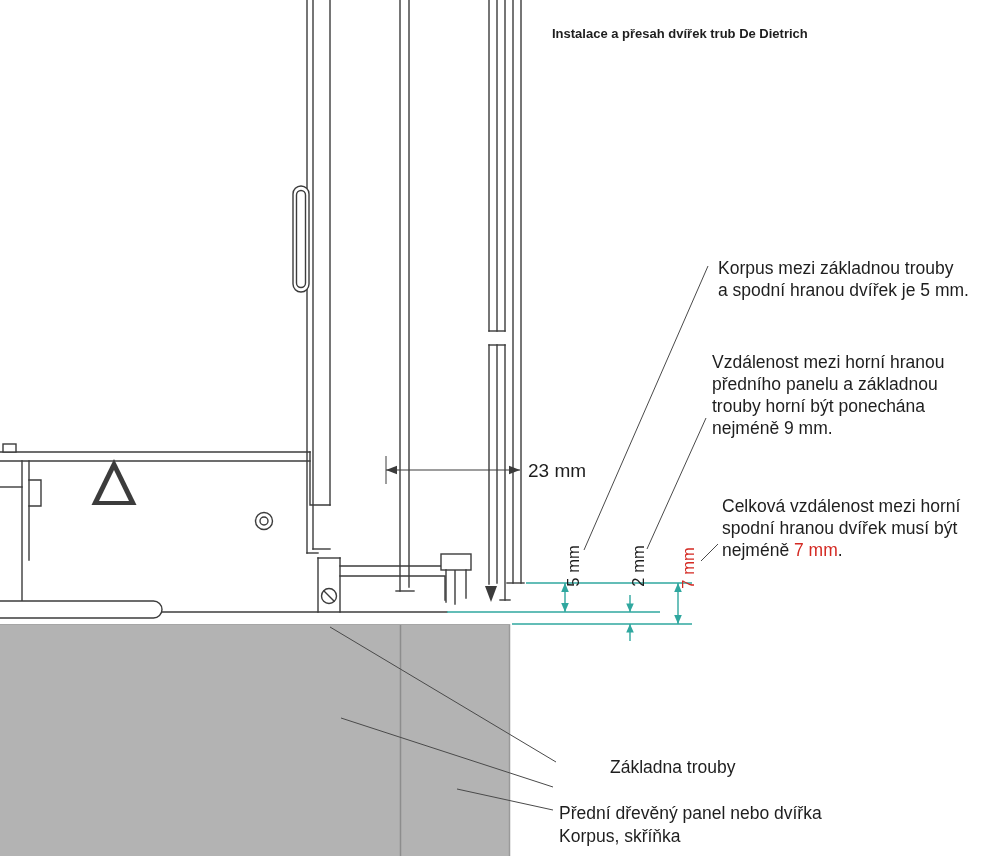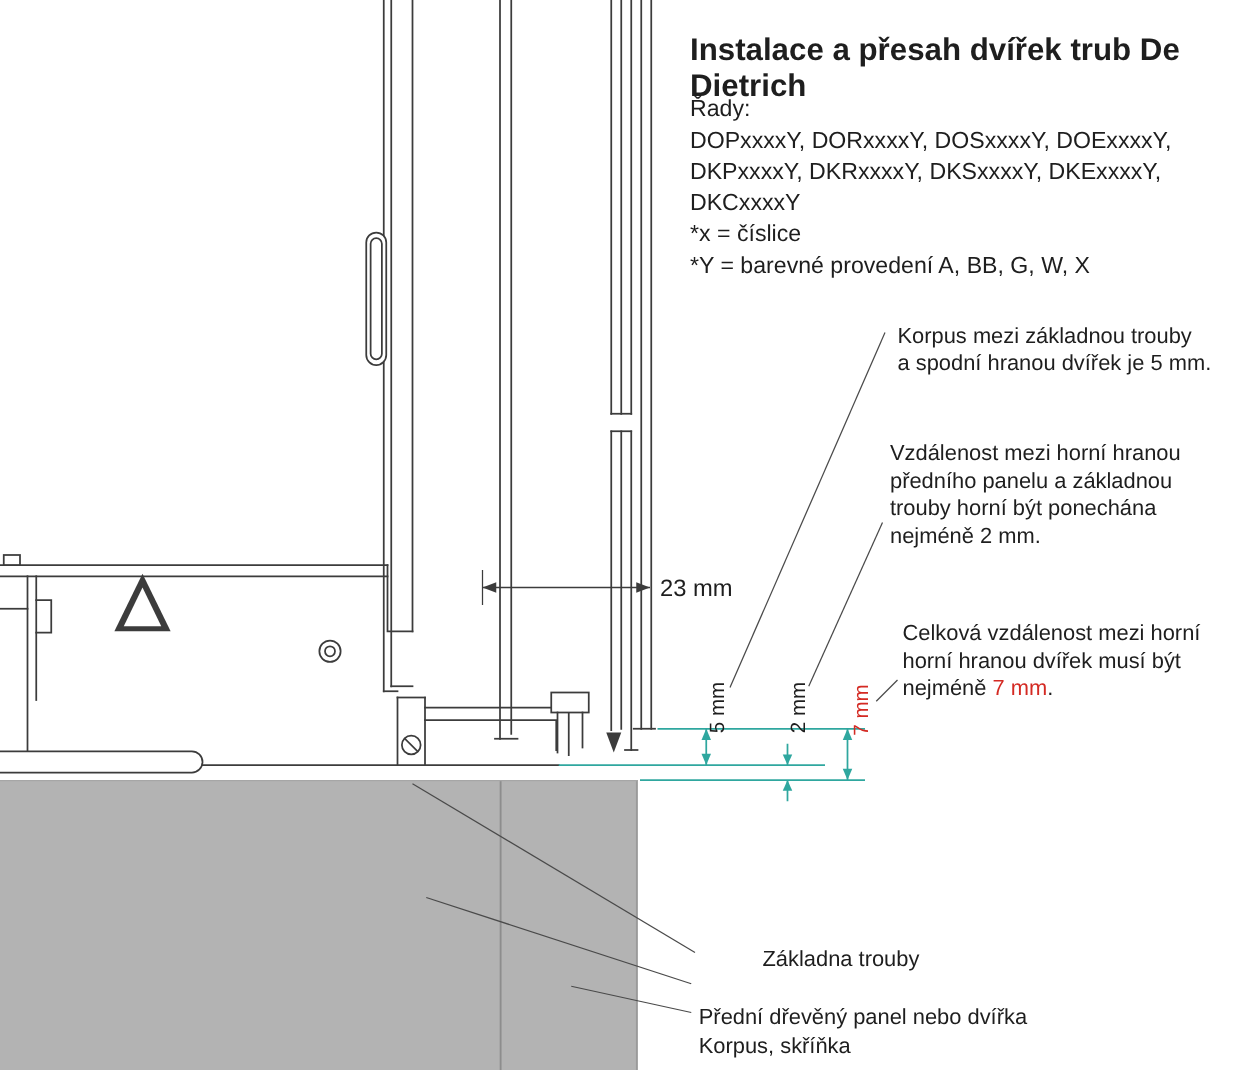--- a/index.html
+++ b/index.html
@@ -5,21 +5,21 @@
   html,body{margin:0;padding:0;background:#ffffff;}
   .canvas{
     position:relative;width:1000px;height:856px;background:#ffffff;overflow:hidden;
     font-family:"Liberation Sans", sans-serif;color:#1e1e1e;
   }
   .canvas svg{position:absolute;left:0;top:0;}
   svg text{font-family:"Liberation Sans", sans-serif;fill:#1e1e1e;}
   svg text.red{fill:#d42a23;}
   .txt{position:absolute;}
   .line{white-space:nowrap;}
-  .title{left:552px;top:26px;font-size:25px;font-weight:bold;}
+  .title{left:552px;top:26px;font-size:13px;font-weight:bold;}
   .series{left:552px;top:74px;font-size:18.5px;line-height:25px;}
   .ann{font-size:17.5px;line-height:22px;}
   .ann1{left:718px;top:257px;}
   .ann2{left:712px;top:351px;}
   .ann3{left:722px;top:495px;}
   .plabel{font-size:17.5px;white-space:nowrap;}
   .plabel1{left:562px;top:757px;margin-left:48px;}
   .plabel2{left:559px;top:826px;}
   .plabel3{left:559px;top:803px;}
   .red{color:#d42a23;}
@@ -130,44 +130,36 @@
     </g>
 
     <text x="528" y="477" font-size="19">23 mm</text>
     <text x="579" y="566" transform="rotate(-90 579 566)" text-anchor="middle" font-size="16.5">5 mm</text>
     <text x="644" y="566" transform="rotate(-90 644 566)" text-anchor="middle" font-size="16.5">2 mm</text>
     <text x="694" y="568" transform="rotate(-90 694 568)" text-anchor="middle" font-size="16.5" class="red">7 mm</text>
   </svg>
 
   <div class="txt title">Instalace a přesah dvířek trub De Dietrich</div>
 
-  <div class="txt series">
-    <div class="line">Řady:</div>
-    <div class="line">DOPxxxxY, DORxxxxY, DOSxxxxY, DOExxxxY,</div>
-    <div class="line">DKPxxxxY, DKRxxxxY, DKSxxxxY, DKExxxxY,</div>
-    <div class="line">DKCxxxxY</div>
-    <div class="line">*x = číslice</div>
-    <div class="line">*Y = barevné provedení A, BB, G, W, X</div>
-  </div>
 
   <div class="txt ann ann1">
     <div class="line">Korpus mezi základnou trouby</div>
     <div class="line">a spodní hranou dvířek je 5 mm.</div>
   </div>
 
   <div class="txt ann ann2">
     <div class="line">Vzdálenost mezi horní hranou</div>
     <div class="line">předního panelu a základnou</div>
     <div class="line">trouby horní být ponechána</div>
-    <div class="line">nejméně 2 mm.</div>
+    <div class="line">nejméně 9 mm.</div>
   </div>
 
   <div class="txt ann ann3">
     <div class="line">Celková vzdálenost mezi horní</div>
-    <div class="line">horní hranou dvířek musí být</div>
+    <div class="line">spodní hranou dvířek musí být</div>
     <div class="line"><span>nejméně </span><span class="red">7 mm</span><span>.</span></div>
   </div>
 
   <div class="txt plabel plabel1">Základna trouby</div>
   <div class="txt plabel plabel2">Korpus, skříňka</div>
   <div class="txt plabel plabel3">Přední dřevěný panel nebo dvířka</div>
 
 </div>
 
 </body></html>

